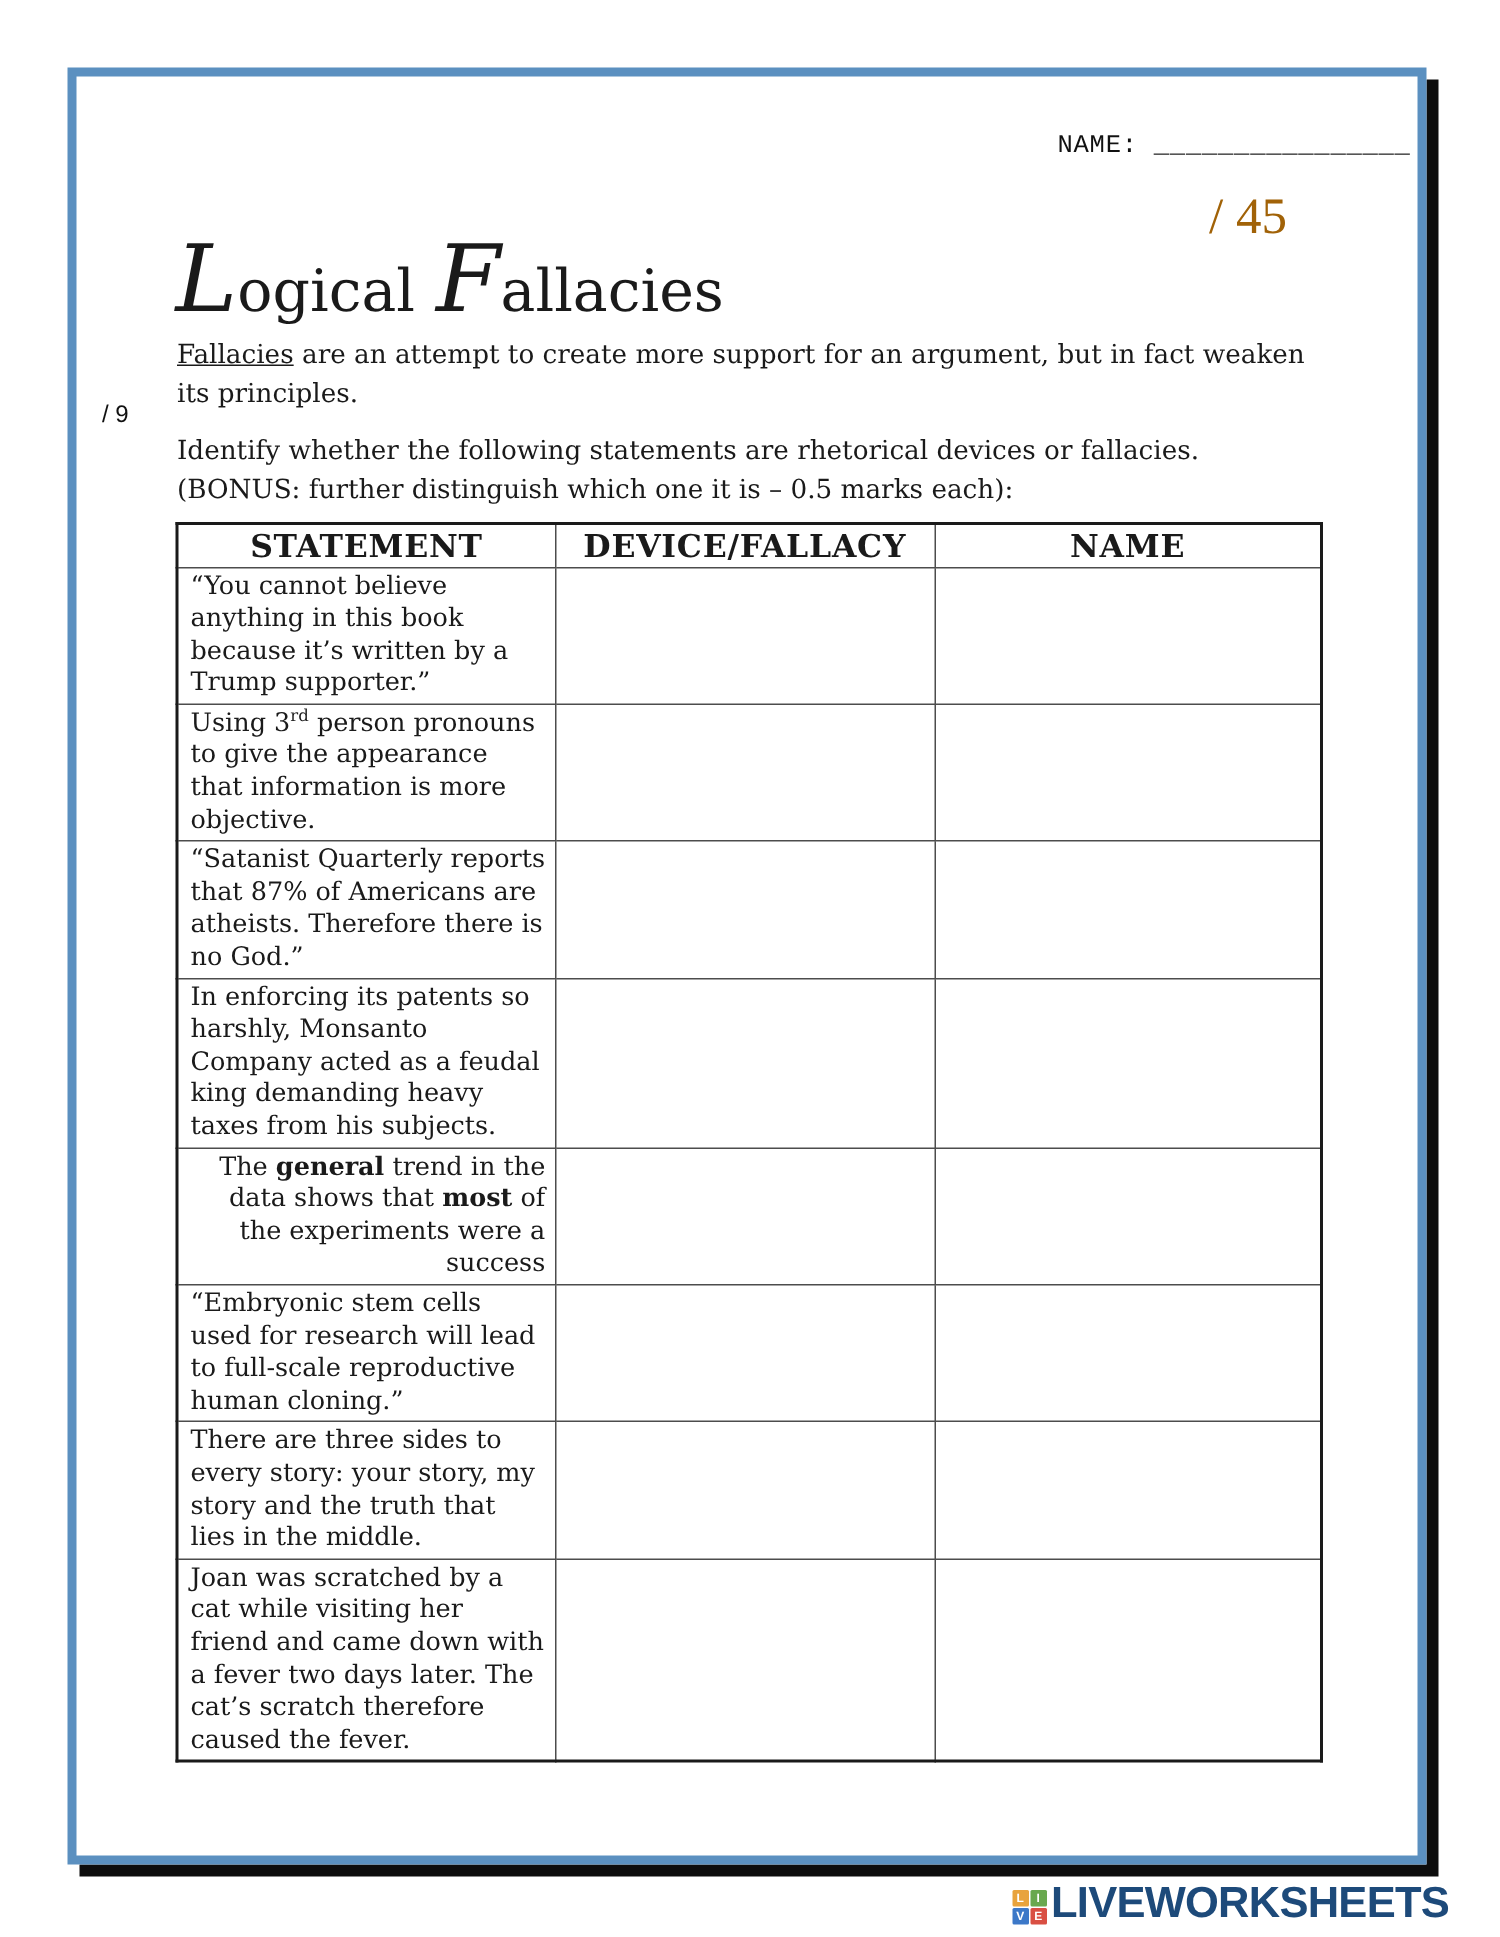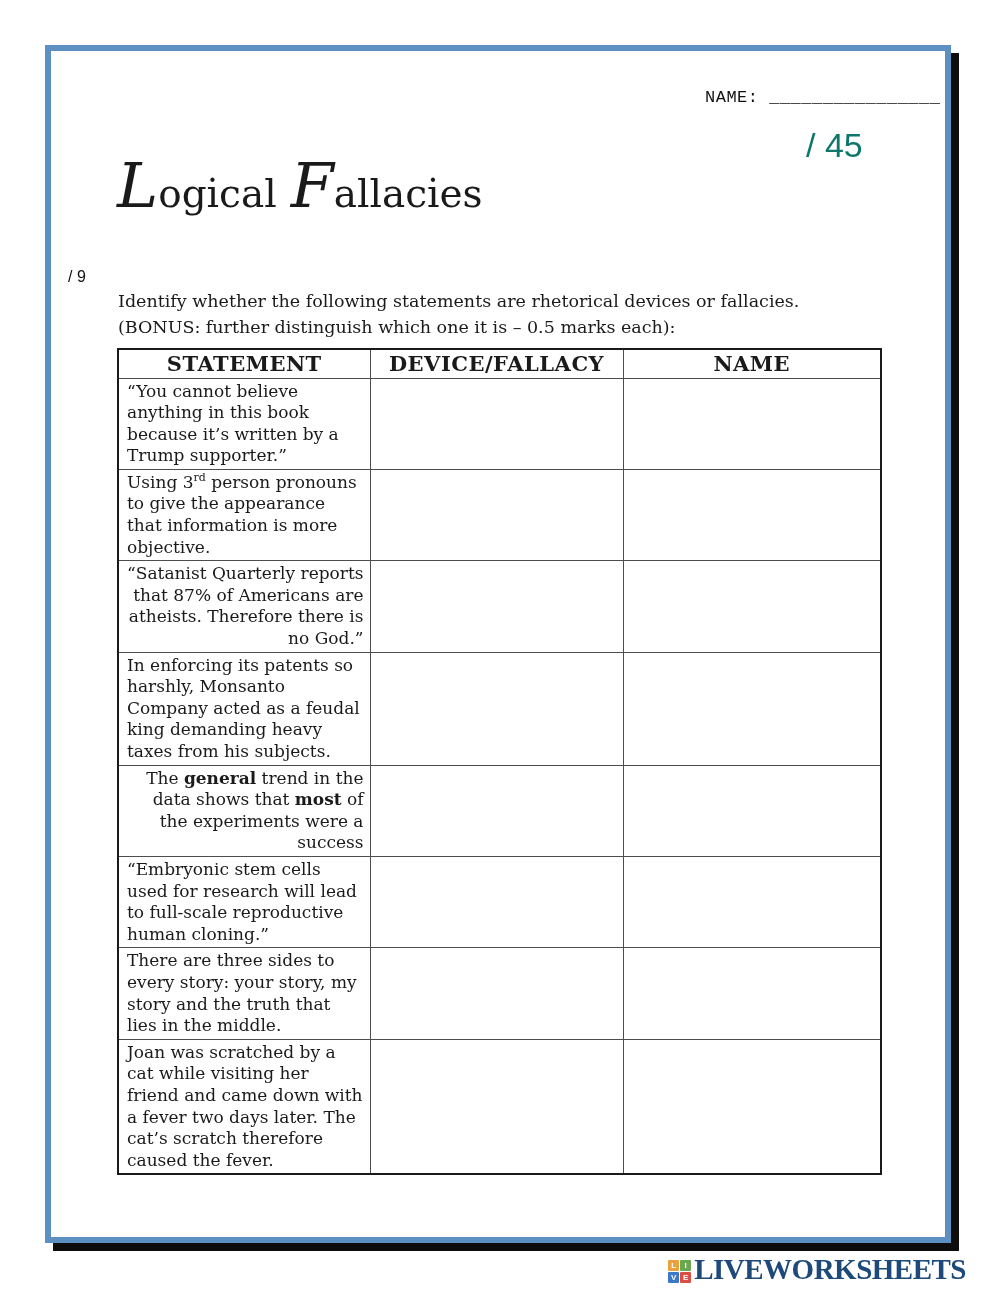--- a/index.html
+++ b/index.html
@@ -20,22 +20,22 @@
     background:#fff;
   }
 
   .name-block{
     position:absolute;left:705px;top:88px;
     font-family:Liberation Mono, monospace;
     font-size:17px;color:#111;letter-spacing:.5px;white-space:nowrap;
   }
   .score-total{
     position:absolute;left:806px;top:126px;
-    font-family:Liberation Sans, sans-serif;
-    font-size:34px;color:#0f766e;
+    font-family:Liberation Serif, serif;
+    font-size:34px;color:#a16207;
   }
   .score-side{
     position:absolute;left:68px;top:268px;
     font-family:"Liberation Sans","DejaVu Sans",sans-serif;
     font-size:16px;color:#111;
   }
 
   .title{
     position:absolute;left:117px;top:118px;width:763px;
     text-align:left;line-height:80px;white-space:nowrap;margin-top:28px;
@@ -72,21 +72,21 @@
   }
   table.fallacies col.c1{width:252px;}
   table.fallacies col.c2{width:253px;}
   table.fallacies col.c3{width:258px;}
   table.fallacies td{
     vertical-align:top;font-size:17px;line-height:21.6px;
     padding:2px 6px 2px 8px;
   }
   tbody tr:nth-of-type(1) td{height:86px;margin-top:44px;}
   tbody tr:nth-of-type(2) td{height:86px;}
-  tbody tr:nth-of-type(3) td{height:87px;text-align:right;}
+  tbody tr:nth-of-type(3) td{height:87px;}
   tbody tr:nth-of-type(4) td{height:109px;}
   tbody tr:nth-of-type(5) td{height:64px;text-align:right;}
   tbody tr:nth-of-type(6) td{height:87px;}
   tbody tr:nth-of-type(7) td{height:87px;}
   tbody tr:nth-of-type(8) td{height:87px;}
   tbody tr:nth-of-type(9) td{height:131px;}
   td .bold{font-weight:bold;}
   td sup{font-size:11px;line-height:0;}
 
   .footer-logo{
@@ -96,39 +96,40 @@
   .logo-grid{
     display:grid;grid-template-columns:11px 11px;grid-template-rows:11px 11px;
     gap:1px;margin-top:4px;
   }
   .logo-grid span{
     display:flex;align-items:center;justify-content:center;
     color:#fff;font-family:"Liberation Sans",sans-serif;
     font-size:8px;font-weight:bold;border-radius:1px;
   }
   .brand-text{
-    font-family:Liberation Serif, serif;
+    font-family:Liberation Sans, sans-serif;
     font-weight:bold;font-size:29px;color:var(--brand-blue);
     letter-spacing:-0.5px;
   }
 </style>
 </head>
 <body>
 
 <div class="page">
   <div class="frame"></div>
 
   <div class="name-block">NAME: ________________</div>
   <div class="score-total">/ 45</div>
   <div class="score-side">/ 9</div>
 
   <div class="title">
     <span class="initial">L</span><span class="rest">ogical</span><span class="wordgap"></span><span class="initial">F</span><span class="rest">allacies</span>
   </div>
 
+  <p class="intro"><span class="lead">Fallacies</span><span> are an attempt to create more support for an argument, but in fact weaken its principles.</span></p>
 
   <p class="instructions">Identify whether the following statements are rhetorical devices or fallacies. (BONUS: further distinguish which one it is – 0.5 marks each):</p>
 
   <table class="fallacies">
     <colgroup>
         <col class="c1">
         <col class="c2">
         <col class="c3">
       </colgroup>
     <thead>

